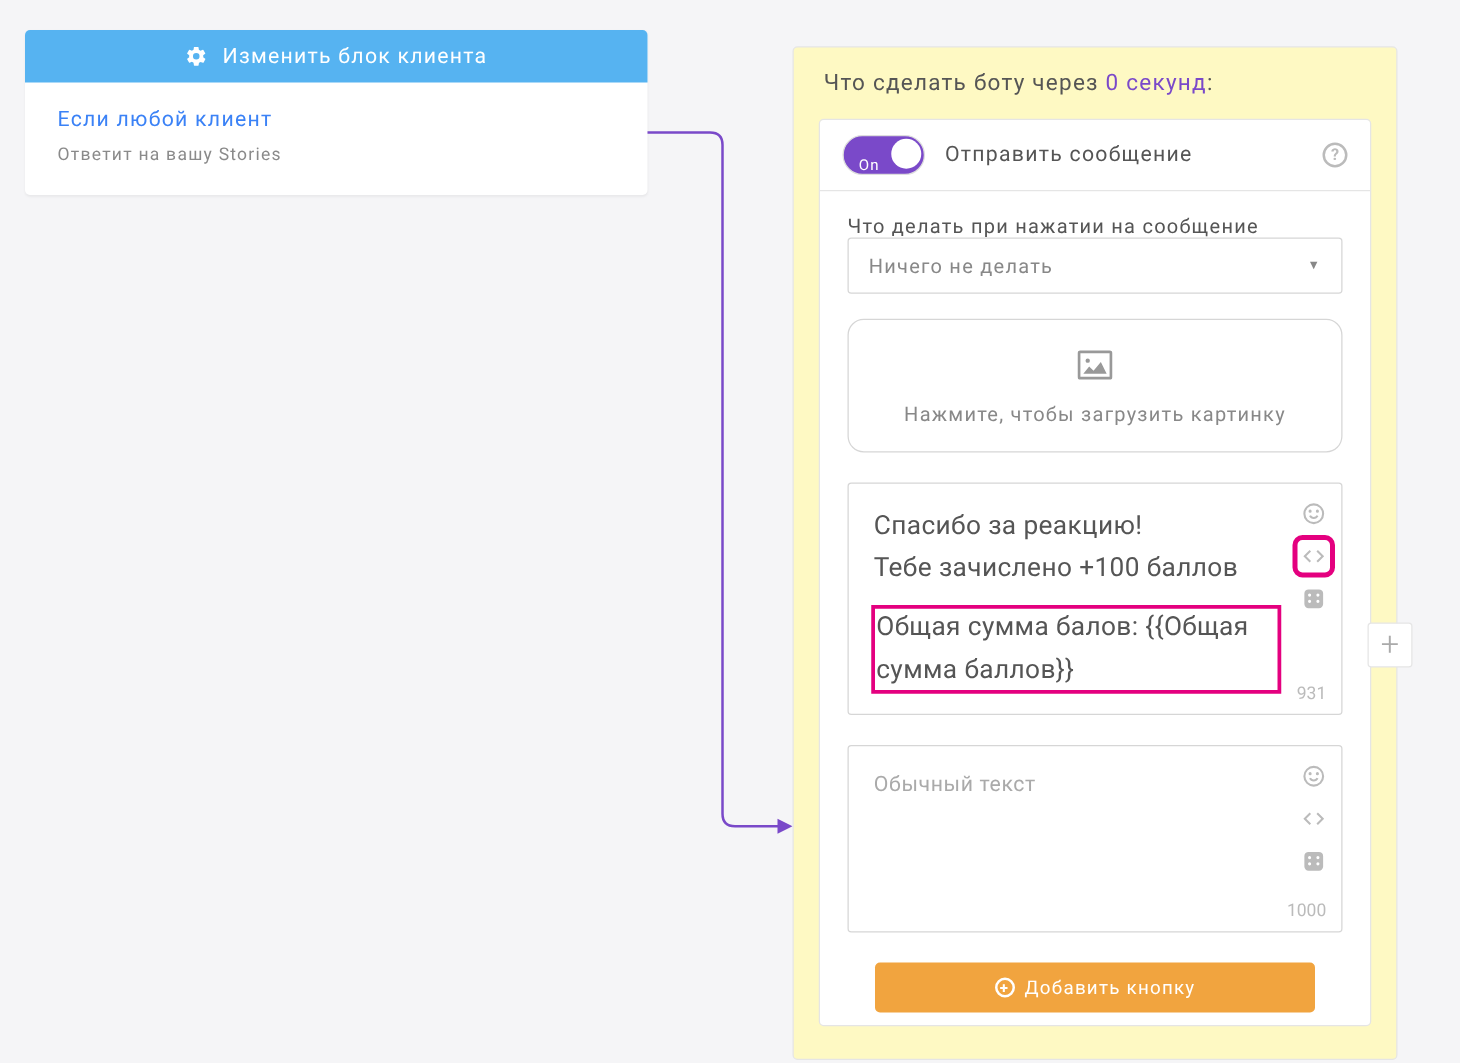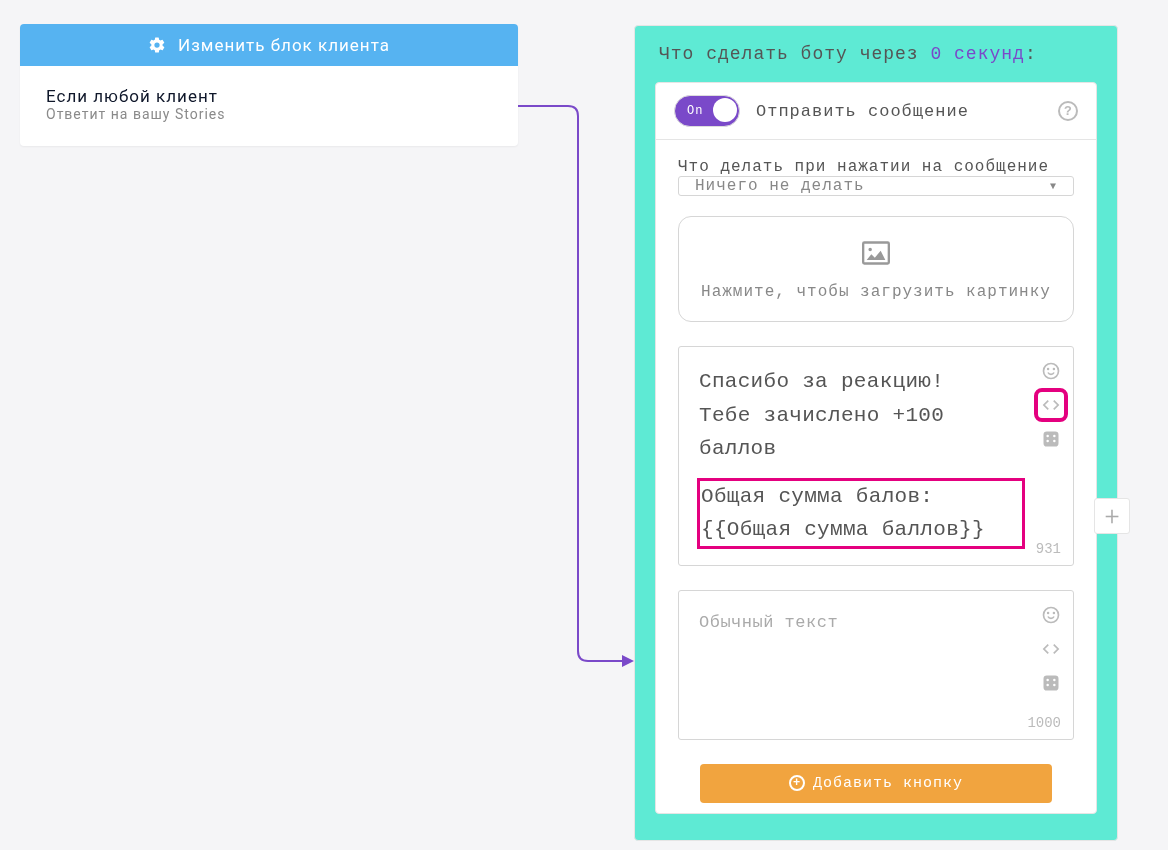--- a/index.html
+++ b/index.html
@@ -34,23 +34,24 @@
     display: flex;
     align-items: center;
     justify-content: center;
     gap: 12px;
   }
   .gear-icon svg { width: 18px; height: 18px; display:block; }
   .client-body {
     padding: 20px 26px 24px 26px;
   }
   .client-line1 {
-    color: #0f172a;
+    color: #3b82f6;
     font-size: 17px;
     letter-spacing: 1px;
+    margin-bottom: 10px;
   }
   .client-line2 {
     color: #8a8a8a;
     font-size: 14px;
     letter-spacing: 1px;
   }
 
   
   .connector {
     position: absolute;
@@ -59,27 +60,26 @@
     width: 140px;
     height: 580px;
     pointer-events: none;
   }
   .connector svg { width: 100%; height: 100%; overflow: visible; }
 
   
   .bot-block {
     position: absolute;
     left: 634px;
-    top: 25px;
+    top: 37px;
     width: 484px;
-    background: #5eead4;
+    background: #fef9c3;
     border: 1px solid #e5e5e5;
     border-radius: 4px;
     padding-bottom: 10px;
-    font-family: Liberation Mono, monospace;
   }
   .bot-title {
     padding: 18px 24px 18px 24px;
     font-size: 18px;
     letter-spacing: 1px;
     color: #555;
   }
   .bot-title .delay { color: #7a49c9; }
 
   .action-card {
@@ -98,21 +98,21 @@
   }
   .toggle {
     width: 66px;
     height: 32px;
     background: #7a49c9;
     border-radius: 16px;
     position: relative;
     color: #fff;
     font-size: 12px;
     display: flex;
-    align-items: center;
+    align-items: flex-end;
     padding-left: 12px;
     letter-spacing: 1px;
     border: 1px solid #ddd;
   }
   .toggle .knob {
     position: absolute;
     right: 2px;
     top: 2px;
     width: 24px;
     height: 24px;
@@ -140,21 +140,21 @@
 
   .action-body { padding: 18px 22px 10px 22px; }
   .section-label {
     color: #555;
     font-size: 16px;
     letter-spacing: 1px;
   }
   .select {
     border: 1px solid #d6d6d6;
     border-radius: 3px;
-    padding: 0 16px;
+    padding: 12px 16px;
     font-size: 16px;
     color: #888;
     letter-spacing: 1px;
     display: flex;
     justify-content: space-between;
     align-items: center;
     margin-bottom: 20px;
     text-align: right;
   }
   .select .caret { color: #888; font-size: 10px; }

